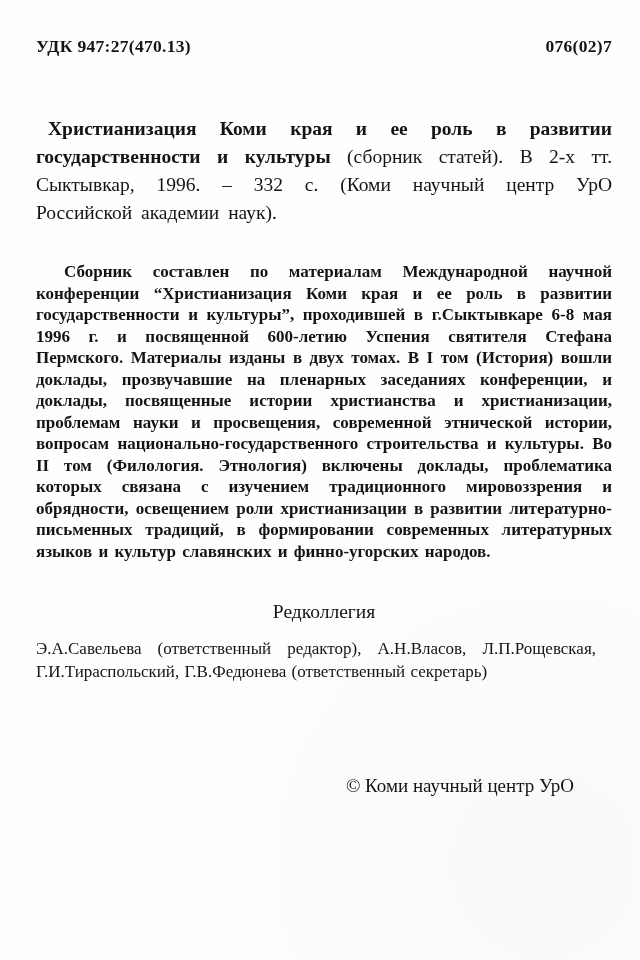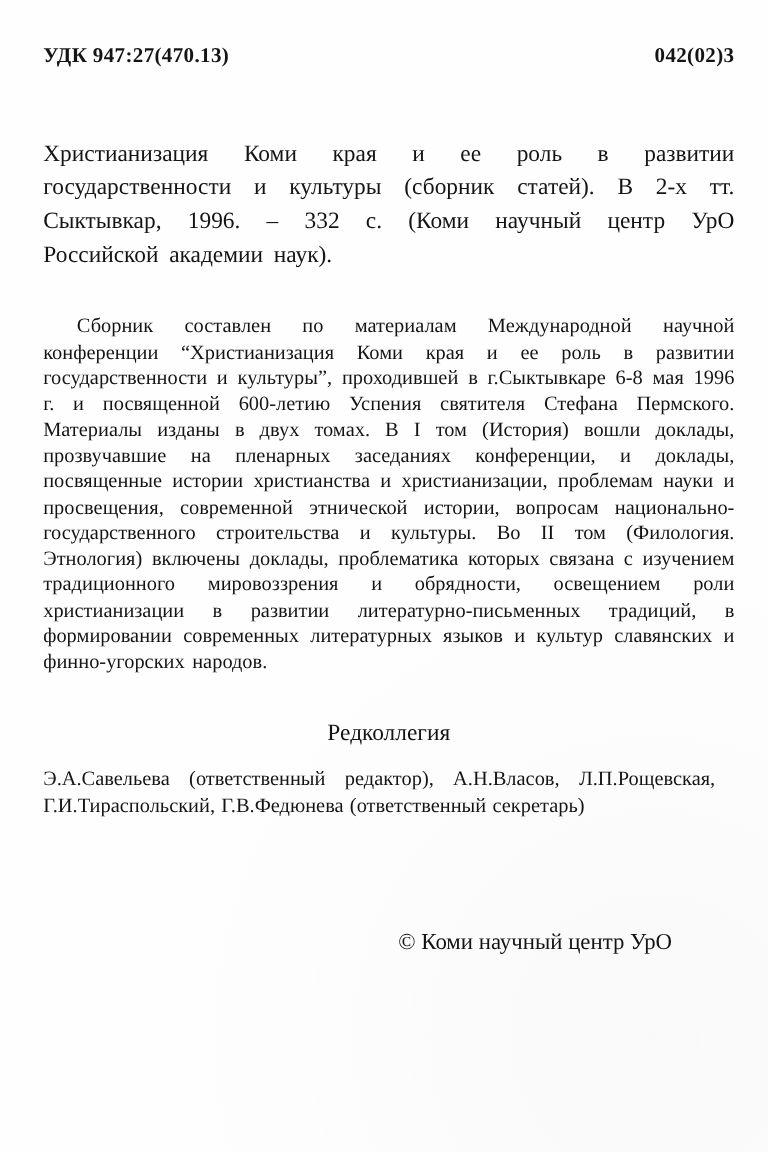--- a/index.html
+++ b/index.html
@@ -31,29 +31,30 @@
     font-size: 17.5px;
     letter-spacing: 0.3px;
   }
   .citation {
     margin-top: 58px;
     font-size: 19.5px;
     line-height: 28px;
     text-align: justify;
     word-spacing: 4px;
   }
-  .citation .bold { font-weight: normal; }
+  .citation .bold { font-weight: bold; margin-left: 12px; }
   .abstract {
     margin-top: 34px;
     font-size: 17px;
     line-height: 21.5px;
     text-align: justify;
     text-indent: 28px;
     word-spacing: 2px;
     margin-bottom: 0;
+    font-weight: bold;
   }
   .editorial-heading {
     margin: 39px 0 0 0;
     text-align: center;
     font-size: 19.5px;
     font-weight: normal;
   }
   .editors {
     margin: 14px 16px 0 0;
     font-size: 17px;
@@ -62,35 +63,35 @@
     word-spacing: 1px;
   }
   .disclaimer {
     margin: 28px 0 0 0;
     font-size: 13.5px;
     line-height: 21px;
     text-align: justify;
     word-spacing: 2px;
   }
   .copyright {
-    margin: 90px 52px 0 auto;
+    margin: 90px 38px 0 auto;
     width: fit-content;
     text-align: center;
     font-size: 19px;
     line-height: 26px;
   }
 </style>
 </head>
 <body>
 
 <div class="page">
 
   <div class="header-row">
     <span>УДК 947:27(470.13)</span>
-    <span>042(02)3</span>
+    <span>076(02)7</span>
   </div>
 
   <p class="citation"><span class="bold">Христианизация Коми края и ее роль в развитии государственности и культуры</span><span> (сборник статей). В 2-х тт. Сыктывкар, 1996. – 332 с. (Коми научный центр УрО Российской академии наук).</span></p>
 
   <p class="abstract">Сборник составлен по материалам Международной научной конференции “Христианизация Коми края и ее роль в развитии государственности и культуры”, проходившей в г.Сыктывкаре 6-8 мая 1996 г. и посвященной 600-летию Успения святителя Стефана Пермского. Материалы изданы в двух томах. В I том (История) вошли доклады, прозвучавшие на пленарных заседаниях конференции, и доклады, посвященные истории христианства и христианизации, проблемам науки и просвещения, современной этнической истории, вопросам национально-государственного строительства и культуры. Во II том (Филология. Этнология) включены доклады, проблематика которых связана с изучением традиционного мировоззрения и обрядности, освещением роли христианизации в развитии литературно-письменных традиций, в формировании современных литературных языков и культур славянских и финно-угорских народов.</p>
 
   <h2 class="editorial-heading">Редколлегия</h2>
 
   <p class="editors">Э.А.Савельева (ответственный редактор), А.Н.Власов, Л.П.Рощевская, Г.И.Тираспольский, Г.В.Федюнева (ответственный секретарь)</p>
 

